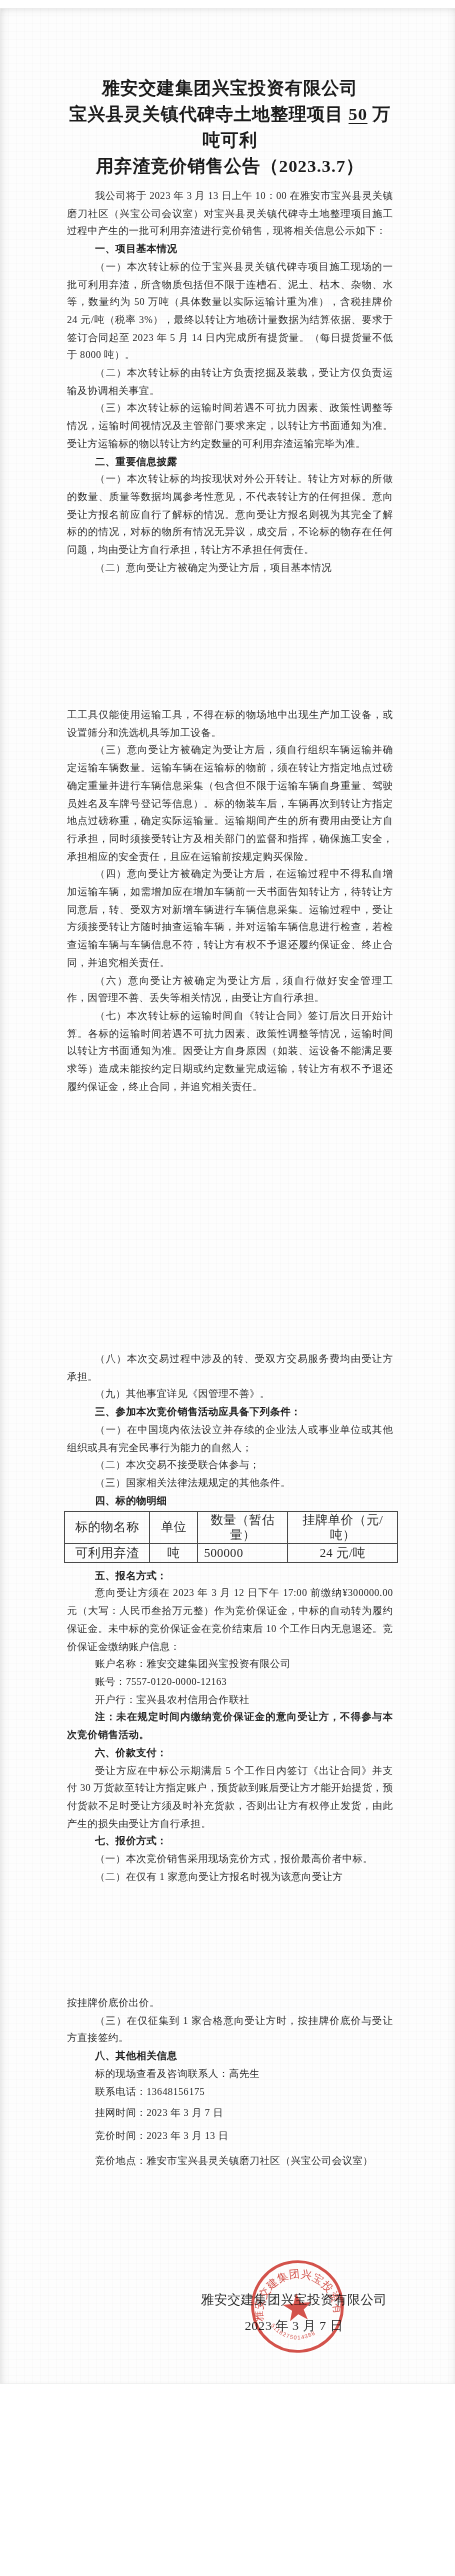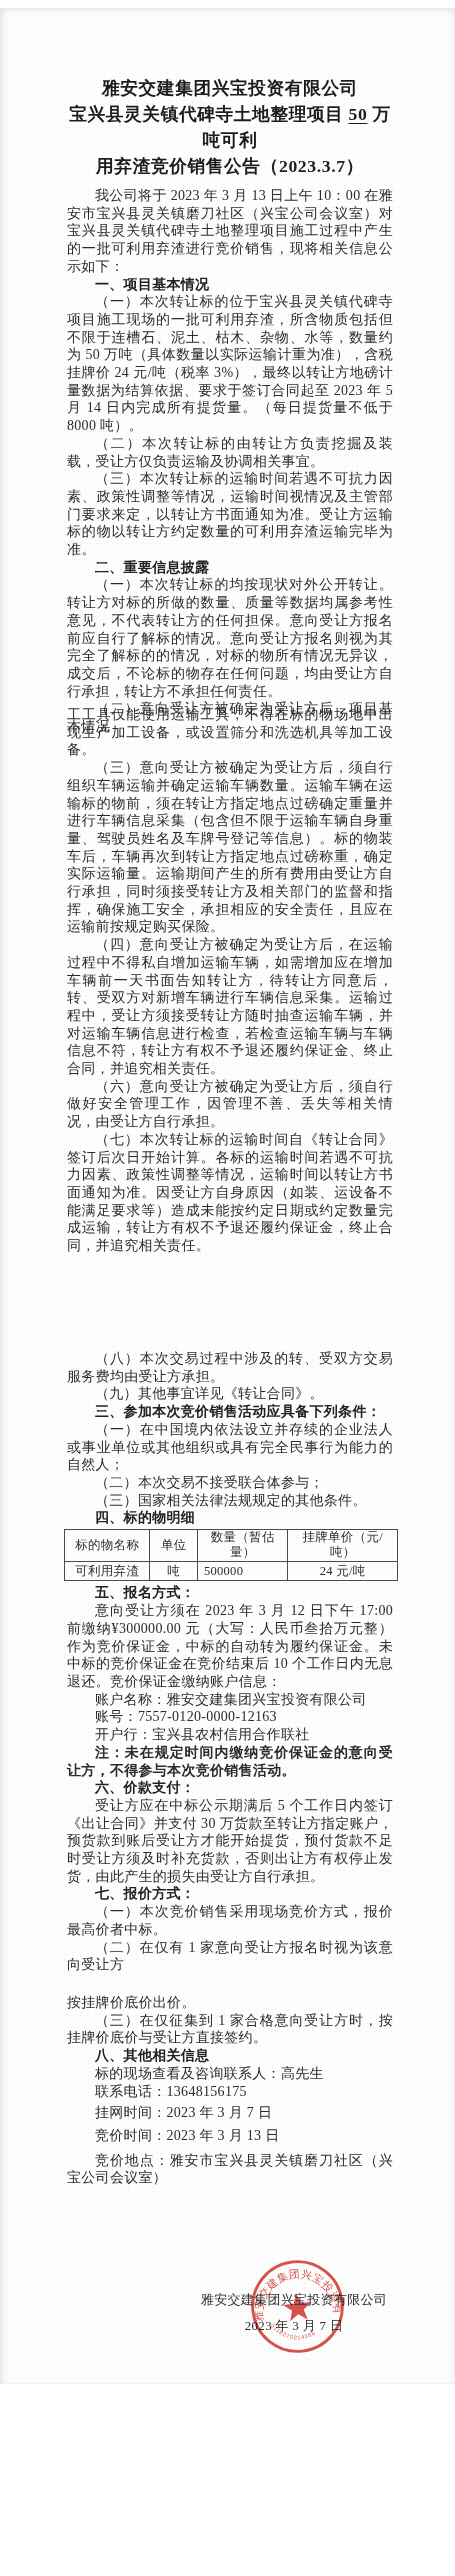--- a/index.html
+++ b/index.html
@@ -37,21 +37,21 @@
     font-size:17.7px;
     line-height:26px;
     font-weight:bold;
     color:#1c1c1c;
     letter-spacing:0.6px;
   }
   .title .tline{display:block;}
   .u{text-decoration:underline;text-underline-offset:2.8px;}
   p{
     margin:0;
-    font-size:14px;
+    font-size:10px;
     line-height:17.7px;
     text-align:justify;
     letter-spacing:0.3px;
   }
   .ind{text-indent:28px;}
   .h{
     font-weight:bold;
     font-family:"Liberation Sans","DejaVu Sans",sans-serif;
     letter-spacing:0.3px;
     color:#222;
@@ -126,21 +126,21 @@
   <section class="page pad95">
     <p>工工具仅能使用运输工具，不得在标的物场地中出现生产加工设备，或设置筛分和洗选机具等加工设备。</p>
     <p class="ind">（三）意向受让方被确定为受让方后，须自行组织车辆运输并确定运输车辆数量。运输车辆在运输标的物前，须在转让方指定地点过磅确定重量并进行车辆信息采集（包含但不限于运输车辆自身重量、驾驶员姓名及车牌号登记等信息）。标的物装车后，车辆再次到转让方指定地点过磅称重，确定实际运输量。运输期间产生的所有费用由受让方自行承担，同时须接受转让方及相关部门的监督和指挥，确保施工安全，承担相应的安全责任，且应在运输前按规定购买保险。</p>
     <p class="ind">（四）意向受让方被确定为受让方后，在运输过程中不得私自增加运输车辆，如需增加应在增加车辆前一天书面告知转让方，待转让方同意后，转、受双方对新增车辆进行车辆信息采集。运输过程中，受让方须接受转让方随时抽查运输车辆，并对运输车辆信息进行检查，若检查运输车辆与车辆信息不符，转让方有权不予退还履约保证金、终止合同，并追究相关责任。</p>
     <p class="ind">（六）意向受让方被确定为受让方后，须自行做好安全管理工作，因管理不善、丢失等相关情况，由受让方自行承担。</p>
     <p class="ind">（七）本次转让标的运输时间自《转让合同》签订后次日开始计算。各标的运输时间若遇不可抗力因素、政策性调整等情况，运输时间以转让方书面通知为准。因受让方自身原因（如装、运设备不能满足要求等）造成未能按约定日期或约定数量完成运输，转让方有权不予退还履约保证金，终止合同，并追究相关责任。</p>
   </section>
 
   <section class="page pad95">
     <p class="ind">（八）本次交易过程中涉及的转、受双方交易服务费均由受让方承担。</p>
-    <p class="ind">（九）其他事宜详见《转让合同》。</p>
+    <p class="ind">（九）其他事宜详见《因管理不善》。</p>
     <p class="ind h">三、参加本次竞价销售活动应具备下列条件：</p>
     <p class="ind">（一）在中国境内依法设立并存续的企业法人或事业单位或其他组织或具有完全民事行为能力的自然人；</p>
     <p class="ind">（二）本次交易不接受联合体参与；</p>
     <p class="ind">（三）国家相关法律法规规定的其他条件。</p>
     <p class="ind h">四、标的物明细</p>
 
     <table class="lots">
       <colgroup>
           <col class="c1">
           <col class="c2">

